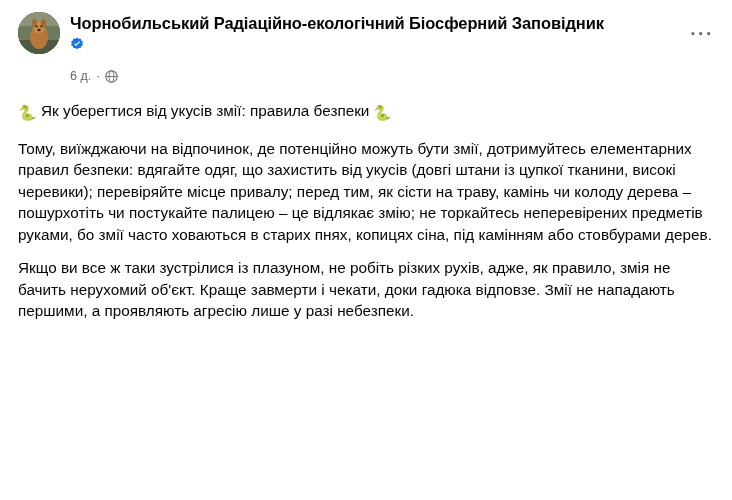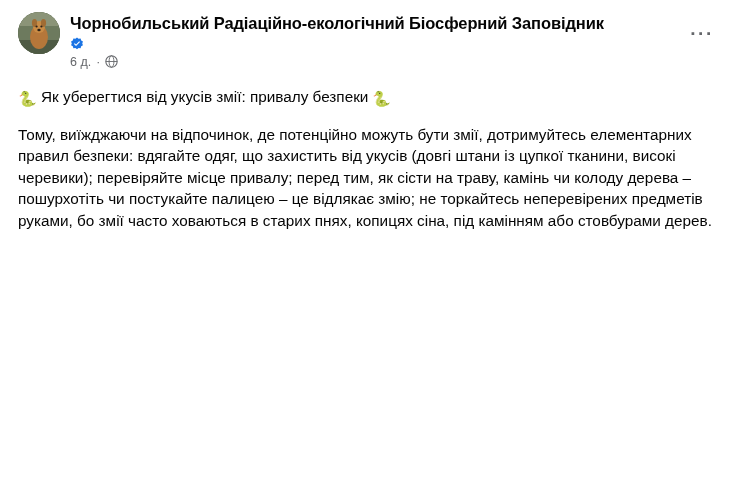--- a/index.html
+++ b/index.html
@@ -54,22 +54,23 @@
     align-items: center;
   }
   .verified {
     display: inline-block;
     width: 14px;
     height: 14px;
     margin-top: 3px;
   }
   .meta-row {
     display: flex;
+    align-items: center;
     gap: 5px;
-    margin-top: 3px;
+    margin-top: 17px;
     font-size: 12.5px;
     color: #65676b;
     line-height: 16px;
   }
   .meta-dot {
     font-size: 12px;
     color: #65676b;
     line-height: 16px;
   }
   .globe {
@@ -165,19 +166,20 @@
     </div>
   </div>
 
   <div class="more-btn">
     <span class="dots">···</span>
   </div>
 
   <div class="post-body">
     <p class="title">
       <span class="snake-left emoji">🐍</span>
-      <span>Як уберегтися від укусів змії: привалу безпеки</span>
+      <span>Як уберегтися від укусів змії: правила безпеки</span>
       <span class="snake-right emoji">🐍</span>
     </p>
     <p>Тому, виїжджаючи на відпочинок, де потенційно можуть бути змії, дотримуйтесь елементарних правил безпеки: вдягайте одяг, що захистить від укусів (довгі штани із цупкої тканини, високі черевики); перевіряйте місце привалу; перед тим, як сісти на траву, камінь чи колоду дерева – пошурхотіть чи постукайте палицею – це відлякає змію; не торкайтесь неперевірених предметів руками, бо змії часто ховаються в старих пнях, копицях сіна, під камінням або стовбурами дерев.</p>
+    <p>Якщо ви все ж таки зустрілися із плазуном, не робіть різких рухів, адже, як правило, змія не бачить нерухомий об'єкт. Краще завмерти і чекати, доки гадюка відповзе. Змії не нападають першими, а проявляють агресію лише у разі небезпеки.</p>
   </div>
 
 </div>
 
 </body></html>

